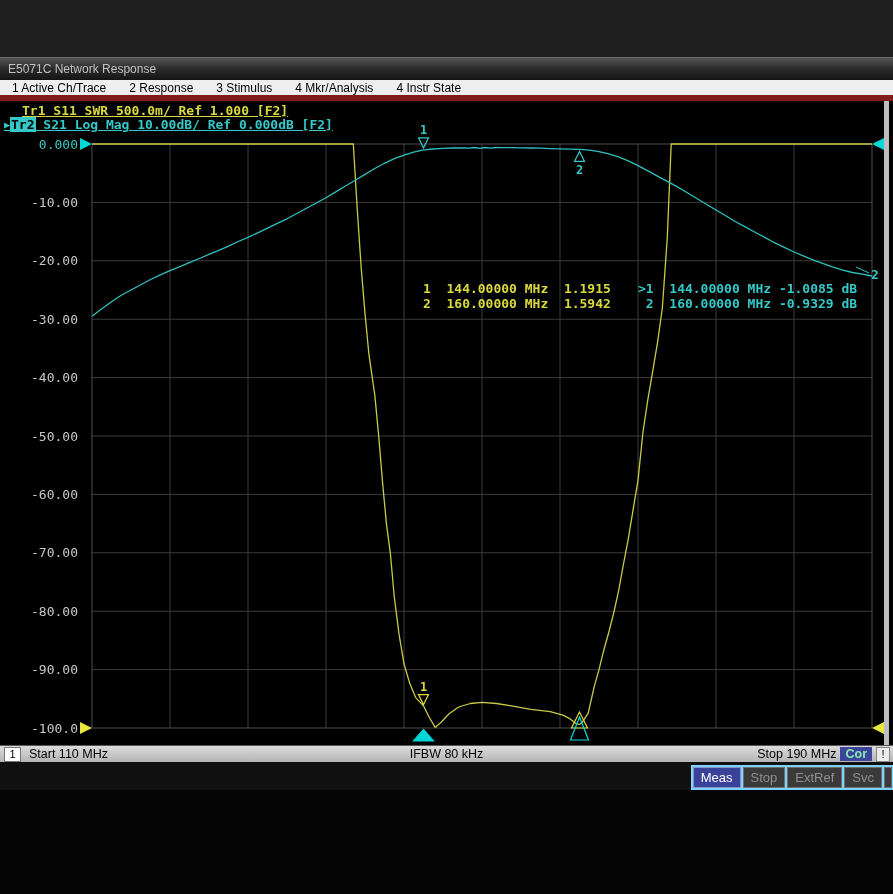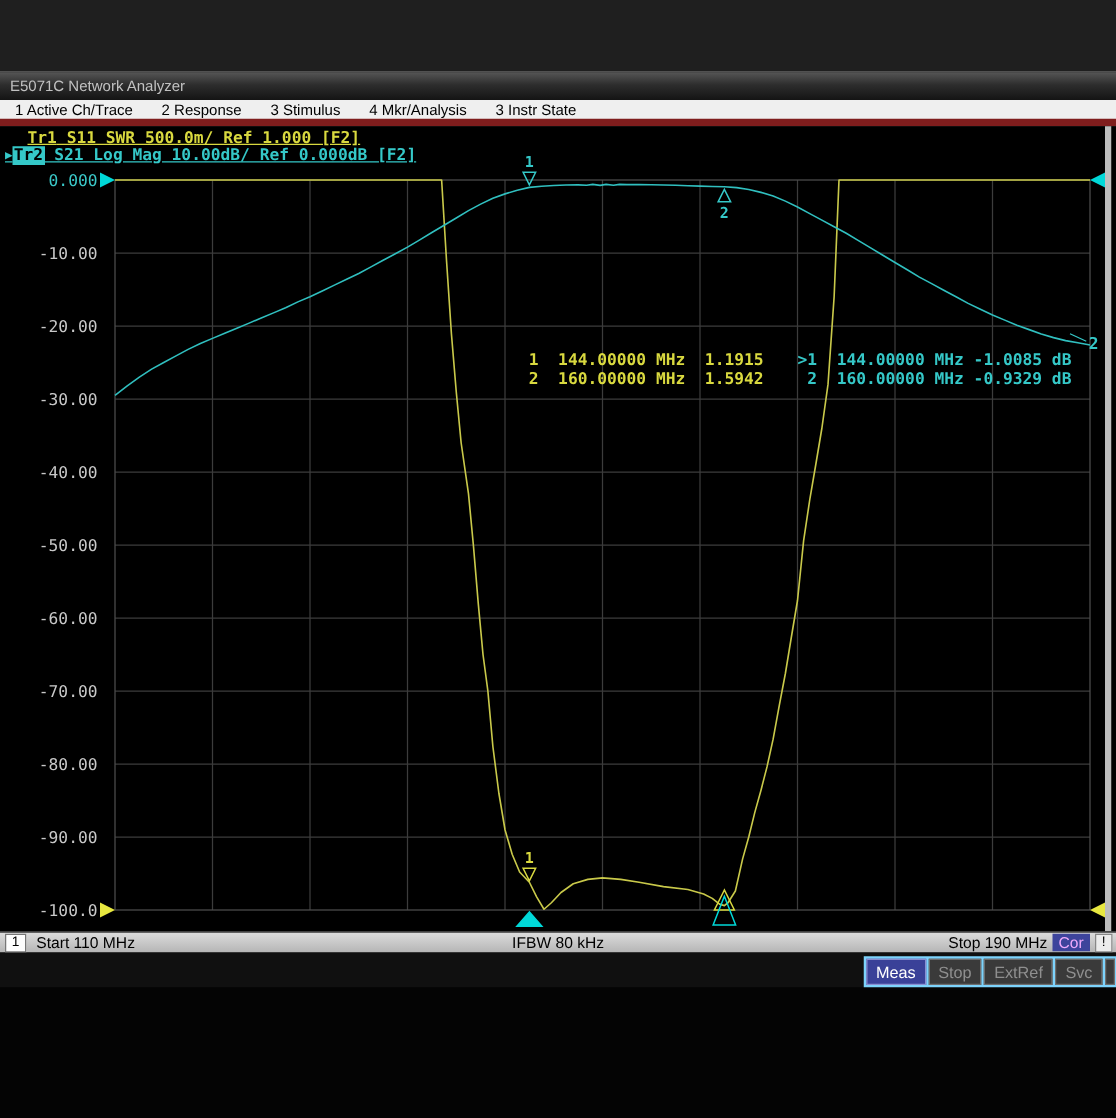--- a/index.html
+++ b/index.html
@@ -42,50 +42,50 @@
 
   
   #statusbar{left:0;top:745px;width:893px;height:17px;
     background:linear-gradient(#dcdcdc,#b5b5b5);color:#000;font-size:12.5px;
     display:flex;align-items:center;border-top:1px solid #555;box-sizing:border-box;}
   #ch-badge{margin-left:4px;width:15px;height:13px;background:#fdfdfd;
     border:1px solid #777;font-size:11px;line-height:13px;text-align:center;}
   #start-freq{margin-left:8px;}
   #ifbw{position:absolute;left:0;right:0;text-align:center;}
   #status-right{position:absolute;right:3px;display:flex;align-items:center;gap:4px;}
-  #cor-badge{background:#3d449c;color:#f0abfc;padding:0 5px;height:14px;line-height:14px;}
+  #cor-badge{background:#3d449c;color:#86efac;padding:0 5px;height:14px;line-height:14px;font-weight:bold;}
   #alert-badge{border:1px solid #888;background:#ececec;width:12px;height:13px;
     line-height:13px;text-align:center;font-size:11px;}
 
   
   #footer{left:0;top:762px;width:893px;height:28px;background:#101010;}
   #softkey-row{position:absolute;right:0;top:3px;display:flex;gap:2px;
     background:#7dd3fc;padding:2px 1px 2px 2px;}
   .fbtn{font-size:13px;line-height:19px;padding:0 7px;background:#3a3a3a;
     border:1px solid #6e6e6e;color:#8f8f8f;white-space:nowrap;cursor:default;}
   .fbtn.active{background:#3a4198;border-color:#8a8fd0;color:#fff;}
   .fbtn.sliver{width:6px;padding:0;}
 
   #bottom-black{left:0;top:790px;width:893px;height:104px;background:#040404;}
 </style>
 </head>
 <body>
 
 <div class="abs" id="top-band"></div>
 
 <div class="abs" id="titlebar">
-  <span>E5071C Network Analyzer</span>
+  <span>E5071C Network Response</span>
 </div>
 
 <div class="abs" id="menubar">
     <div class="menu-item">1 Active Ch/Trace</div>
     <div class="menu-item">2 Response</div>
     <div class="menu-item">3 Stimulus</div>
     <div class="menu-item">4 Mkr/Analysis</div>
-    <div class="menu-item">3 Instr State</div>
+    <div class="menu-item">4 Instr State</div>
   </div>
 
 <div class="abs" id="lcd">
   <svg id="plot-svg" width="893" height="644" viewBox="0 0 893 644">
       <line x1="170" y1="43" x2="170" y2="627" stroke="#3c3c3c" stroke-width="1"></line>
       <line x1="92" y1="101.4" x2="872" y2="101.4" stroke="#3c3c3c" stroke-width="1"></line>
       <line x1="248" y1="43" x2="248" y2="627" stroke="#3c3c3c" stroke-width="1"></line>
       <line x1="92" y1="159.8" x2="872" y2="159.8" stroke="#3c3c3c" stroke-width="1"></line>
       <line x1="326" y1="43" x2="326" y2="627" stroke="#3c3c3c" stroke-width="1"></line>
       <line x1="92" y1="218.2" x2="872" y2="218.2" stroke="#3c3c3c" stroke-width="1"></line>

